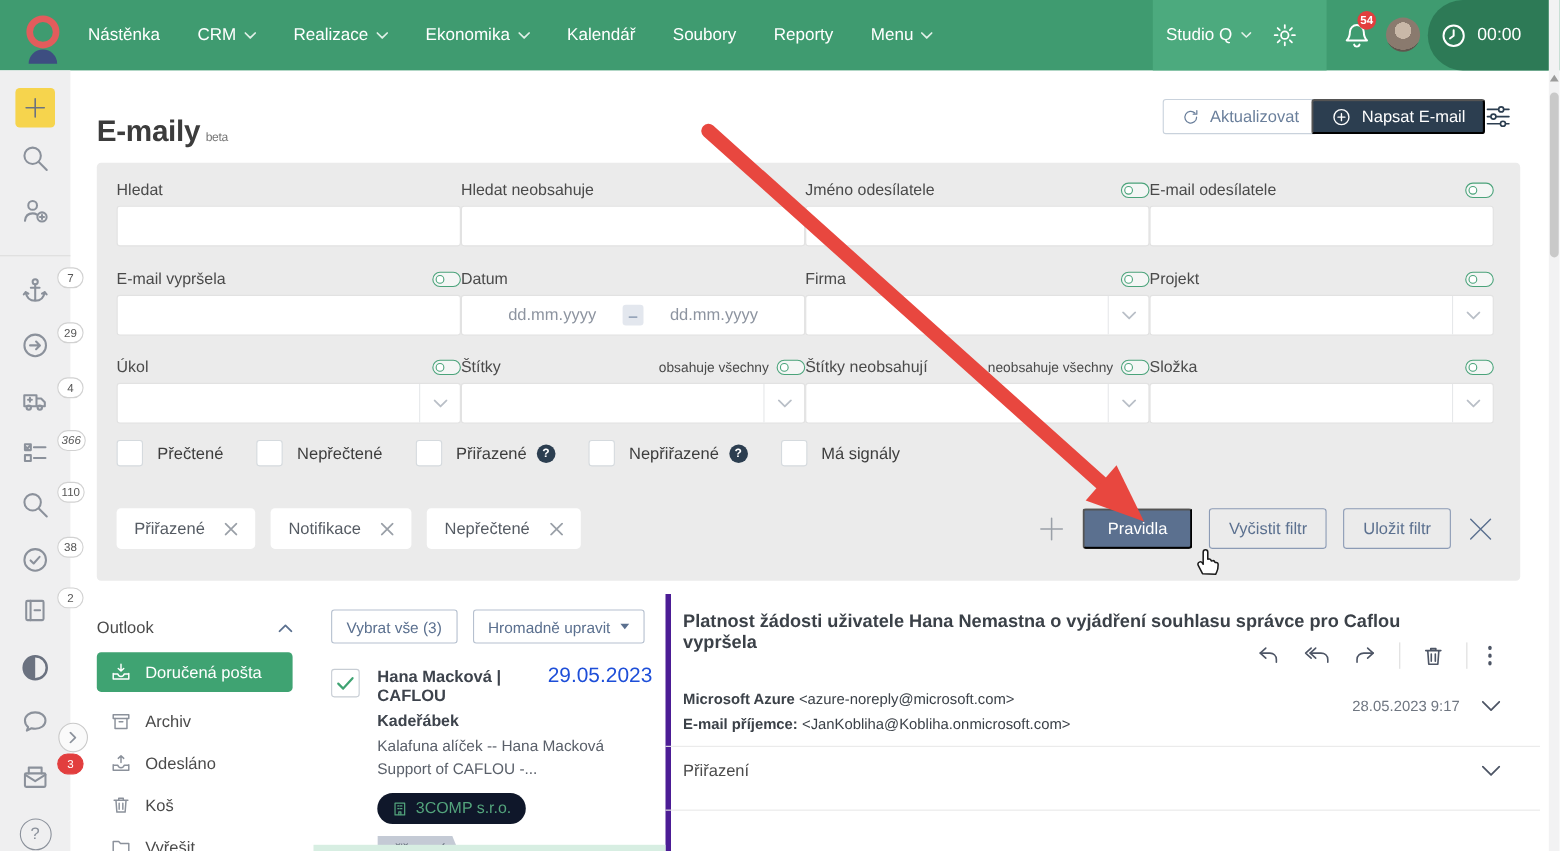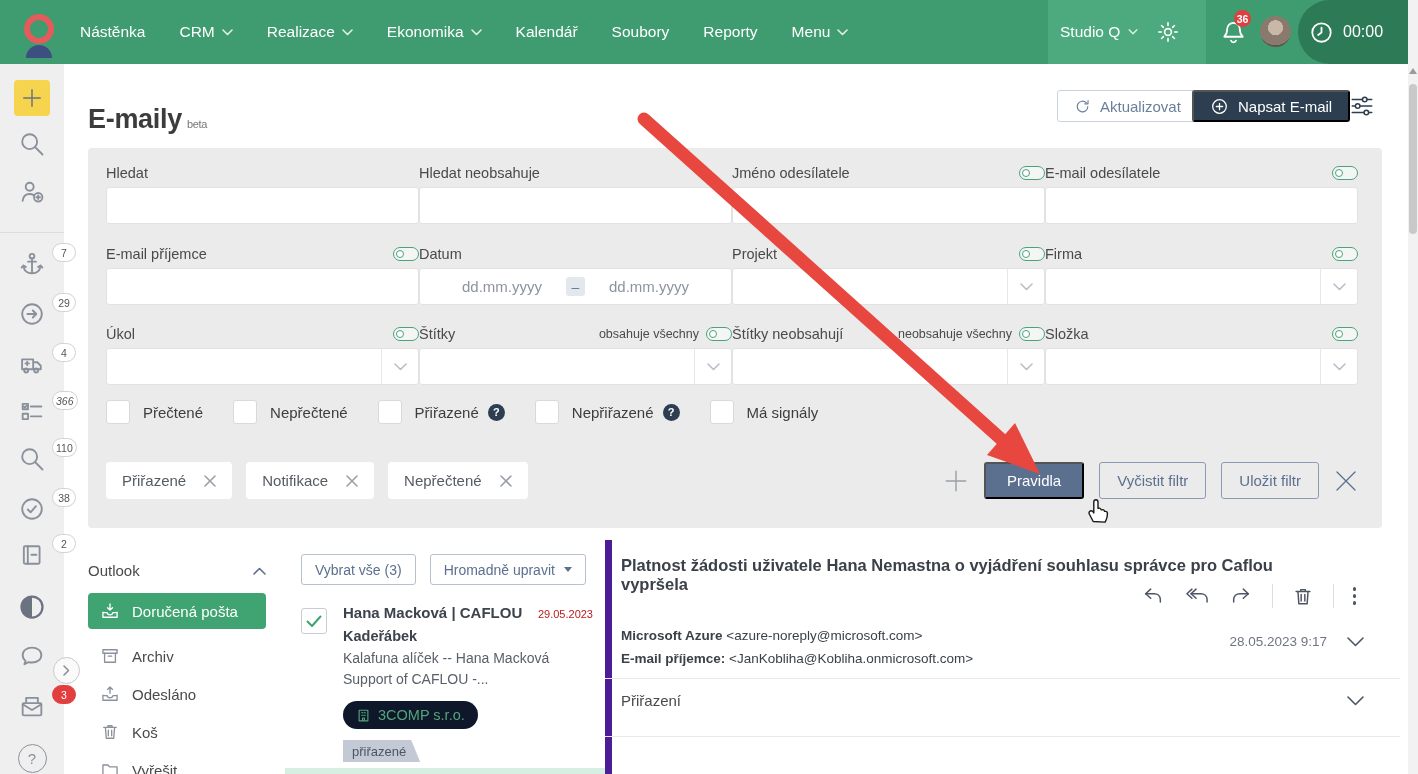--- a/index.html
+++ b/index.html
@@ -80,30 +80,30 @@
   .folders{position:absolute;left:24px;top:10px;width:200px;}
   .fold-head{width:178px;display:flex;align-items:center;justify-content:space-between;margin-top:12px;}
   .fold-head-t{font-size:15px;color:#4a4a4a;}
   .fold-chev{color:#5b708f;cursor:pointer;}
   .fold-list{margin-top:14px;}
   .fold-item{height:38px;display:flex;align-items:center;gap:12px;padding:0 12px;width:178px;box-sizing:border-box;font-size:15px;color:#4a4a4a;cursor:pointer;text-align:center;}
   .fold-item .ficon{color:#8b919b;}
   .fold-item.active{background:#3fa372;border-radius:4px;color:#fff;height:36px;margin-bottom:8px;}
   .fold-item.active .ficon{color:#fff;}
 
-  .maillist{position:absolute;left:221px;top:0;width:320px;bottom:0;border-right:7px solid #4c1d95;}
+  .maillist{position:absolute;left:221px;top:0;width:320px;bottom:0;border-right:5px solid #4c1d95;}
   .ml-btns{position:absolute;left:16px;top:14px;display:flex;gap:14px;}
   .ml-btn{height:31px;border:1px solid #b6c0cf;border-radius:3px;background:#fff;color:#5b708f;font-size:14px;display:flex;align-items:center;gap:9px;padding:0 13px;cursor:pointer;box-sizing:border-box;}
   .tri{width:0;height:0;border-left:4.5px solid transparent;border-right:4.5px solid transparent;border-top:5.5px solid #5b708f;}
   .mail-item{position:absolute;left:16px;top:64px;right:12px;cursor:pointer;}
   .mi-cb{position:absolute;left:0;top:4px;width:26px;height:26px;background:#fff;border:1px solid #c7cdd4;border-radius:3px;box-sizing:border-box;display:flex;align-items:center;justify-content:center;color:#3fa372;}
   .mi-body{margin-left:42px;}
   .mi-row1{display:flex;justify-content:space-between;align-items:baseline;}
   .mi-name{font-size:15px;font-weight:bold;color:#3d434c;}
-  .mi-date{font-size:11px;color:#b91c1c;}
+  .mi-date{font-size:19px;color:#1d4ed8;}
   .mi-subj{font-size:14.5px;font-weight:bold;color:#3d434c;margin-top:7px;}
   .mi-snip{font-size:14px;color:#5a606a;line-height:1.5;margin-top:4px;}
   .mi-pill{display:inline-flex;align-items:center;gap:7px;background:#0f172a;color:#53a47c;border-radius:14px;height:28px;padding:0 13px;font-size:14.5px;margin-top:11px;}
   .mi-tag{display:inline-flex;align-items:center;background:#c4cad5;color:#4d5565;font-size:13px;height:22px;padding:0 14px 0 9px;margin-top:11px;clip-path:polygon(0 0,calc(100% - 9px) 0,100% 100%,0 100%);}
   .greenstrip{position:absolute;left:0;bottom:0;width:320px;height:6px;background:#d7eee2;}
 
   .detail{position:absolute;left:541px;top:0;right:8px;bottom:0;}
   .d-subj{position:absolute;left:16px;top:16px;right:70px;font-size:16.5px;font-weight:bold;color:#3b4148;}
   .dactions{position:absolute;top:44px;right:44px;display:flex;align-items:center;gap:19px;color:#4d5565;}
   .dsep{width:1px;height:24px;background:#dcdcdc;}
@@ -186,21 +186,21 @@
           </svg>
       </span>
     </div>
     <div class="bell-wrap iconwrap">
       <svg width="27" height="28" viewBox="0 0 24 24">
           <g class="st">
             <path d="M12 3.8a5.6 5.6 0 0 0-5.6 5.6c0 4.2-1.6 5.8-2.6 6.8h16.4c-1-1-2.6-2.6-2.6-6.8A5.6 5.6 0 0 0 12 3.8z"></path>
             <path d="M9.8 19.6a2.3 2.3 0 0 0 4.4 0"></path>
           </g>
         </svg>
-      <span class="bell-badge">36</span>
+      <span class="bell-badge">54</span>
     </div>
     <div class="avatar"></div>
     <div class="timer-box">
       <svg width="27" height="27" viewBox="0 0 24 24">
           <g class="st" style="color:#fff">
             <circle cx="12" cy="12" r="8.2"></circle>
             <path d="M12 7.6V12l-3 2.2"></path>
           </g>
         </svg>
       <span class="timer-text">00:00</span>
@@ -411,55 +411,55 @@
           <span class="tog">
               <span class="tog-dot"></span>
             </span>
           </div>
         <input class="fin" type="text" style="">
       </div>
     </div>
     <div class="frow fr2">
       <div class="fcell">
         <div class="flab">
-            <span class="flab-t">E-mail příjemce</span>
+            <span class="flab-t">E-mail vypršela</span>
           <span class="tog">
               <span class="tog-dot"></span>
             </span>
           </div>
         <input class="fin" type="text" style="">
       </div>
       <div class="fcell">
         <div class="flab">
             <span class="flab-t">Datum</span>
           </div>
         <div class="fdate">
           <input class="fdi" type="text" placeholder="dd.mm.yyyy" style="">
           <span class="fdash">–</span>
           <input class="fdi" type="text" placeholder="dd.mm.yyyy" style="">
         </div>
       </div>
       <div class="fcell">
         <div class="flab">
-            <span class="flab-t">Projekt</span>
+            <span class="flab-t">Firma</span>
           <span class="tog">
               <span class="tog-dot"></span>
             </span>
           </div>
         <div class="fsel">
             <span class="fsel-c">
               <svg width="13" height="8" viewBox="0 0 13 8">
                 <path class="st" d="M1 1l5.5 5.5L12 1"></path>
               </svg>
             </span>
           </div>
       </div>
       <div class="fcell">
         <div class="flab">
-            <span class="flab-t">Firma</span>
+            <span class="flab-t">Projekt</span>
           <span class="tog">
               <span class="tog-dot"></span>
             </span>
           </div>
         <div class="fsel">
             <span class="fsel-c">
               <svg width="13" height="8" viewBox="0 0 13 8">
                 <path class="st" d="M1 1l5.5 5.5L12 1"></path>
               </svg>
             </span>

